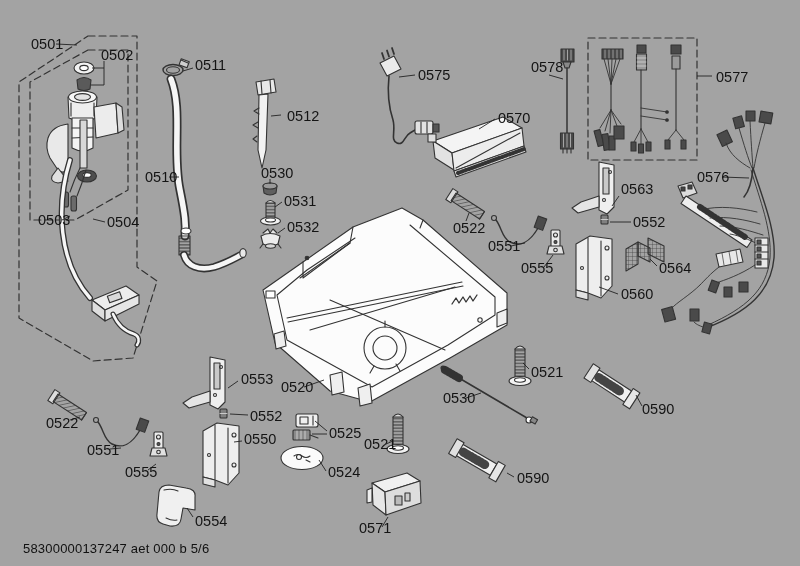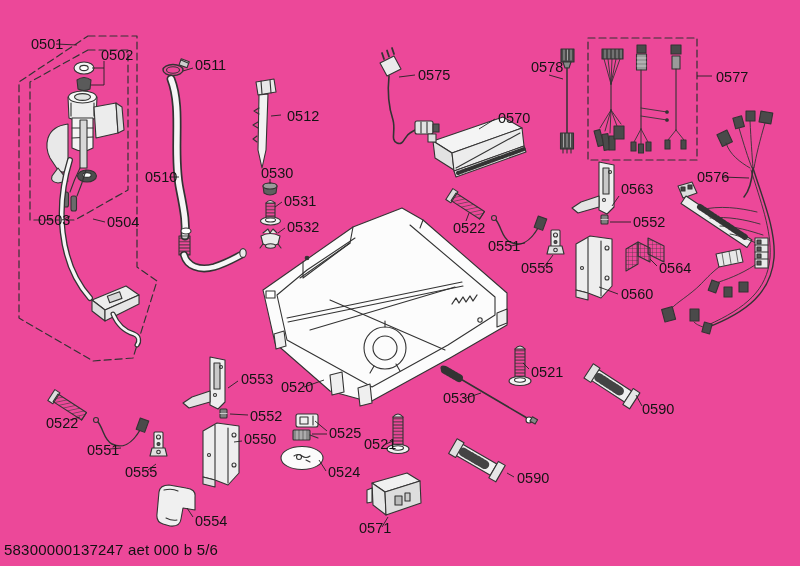--- a/index.html
+++ b/index.html
@@ -1,20 +1,20 @@
 <!DOCTYPE html>
 <html><head>
 <meta charset="utf-8">
 <style>
   html,body{margin:0;padding:0;background:#fff;}
-  .stage{position:relative;width:800px;height:566px;background:#ec4899;overflow:hidden;
+  .stage{position:relative;width:800px;height:566px;background:#a3a3a3;overflow:hidden;
          font-family:"Liberation Sans",sans-serif;}
   .stage svg{position:absolute;left:0;top:0;}
   .part-label{font-family:"Liberation Sans",sans-serif;font-size:14.5px;fill:#141414;}
-  .footer-text{position:absolute;left:4px;top:541px;font-size:15px;color:#111;
+  .footer-text{position:absolute;left:23px;top:541px;font-size:13px;color:#111;
                letter-spacing:.2px;font-family:"Liberation Sans",sans-serif;}
 </style>
 </head>
 <body>
 
 <div class="stage">
 <svg width="800" height="566" viewBox="0 0 800 566">
   <defs>
     <pattern id="hatch" width="3.6" height="3.6" patternUnits="userSpaceOnUse" patternTransform="rotate(45)">
       <line x1="0" y1="0" x2="0" y2="3.6" stroke="#3a3a3a" stroke-width="1.1"></line>

